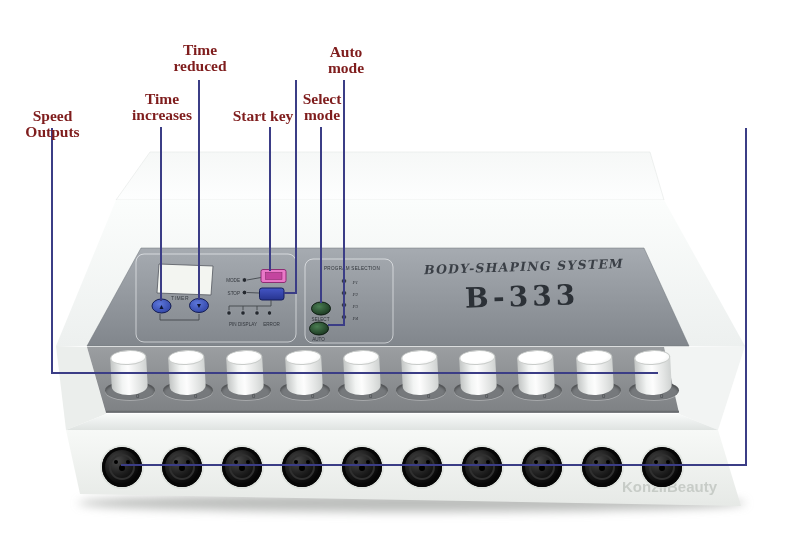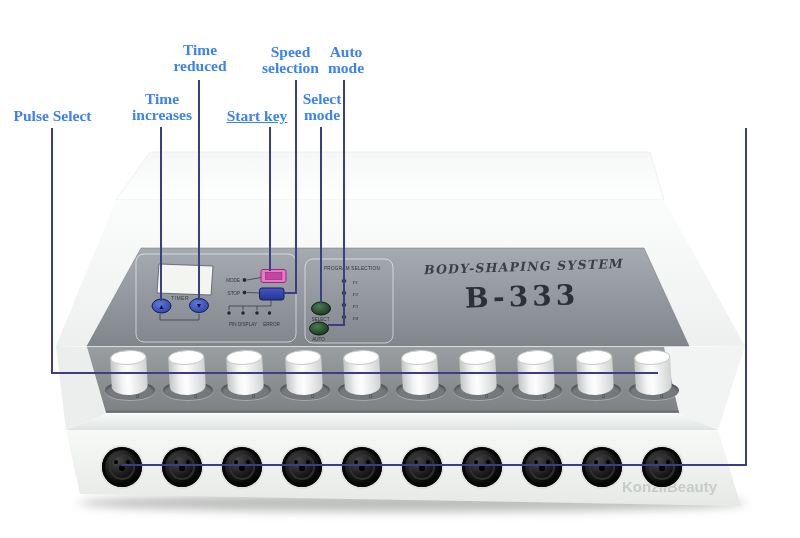--- a/index.html
+++ b/index.html
@@ -7,21 +7,21 @@
     position:relative; width:800px; height:538px;
     background:#ffffff; overflow:hidden;
     font-family:"Liberation Sans", sans-serif;
   }
   .stage svg { position:absolute; left:0; top:0; z-index:1; }
 
   
   .ann {
     position:absolute; z-index:6;
     font-family:"Liberation Serif", serif; font-weight:bold;
-    font-size:15.5px; line-height:1.03; color:#3b82f6;
+    font-size:15.5px; line-height:1.03; color:#7f1d1d;
     text-align:center; white-space:pre-line;
   }
   
   .aline { position:absolute; background:#3b3d86; z-index:5; }
 
   
   .device-shadow {
     position:absolute; left:78px; top:494px; width:668px; height:18px;
     background:rgba(122,126,122,.5); border-radius:50%;
     filter:blur(5px); z-index:0;
@@ -279,26 +279,24 @@
   <div class="aline" style="left:198px; top:80px; width:2px; height:220px;"></div>
   <div class="aline" style="left:269px; top:127px; width:2px; height:144px;"></div>
   <div class="aline" style="left:295px; top:80px; width:2px; height:214px;"></div>
   <div class="aline" style="left:284px; top:292px; width:13px; height:2px;"></div>
   <div class="aline" style="left:320px; top:127px; width:2px; height:176px;"></div>
   <div class="aline" style="left:343px; top:80px; width:2px; height:246px;"></div>
   <div class="aline" style="left:328px; top:324px; width:17px; height:2px;"></div>
   <div class="aline" style="left:745px; top:128px; width:2px; height:338px;"></div>
   <div class="aline" style="left:121px; top:464px; width:626px; height:2px;"></div>
 
-  <div class="ann" style="left:5px; top:108px; width:95px;">Pulse Select</div>
+  <div class="ann" style="left:5px; top:108px; width:95px;">Speed Outputs</div>
   <div class="ann" style="left:120px; top:91px; width:84px;">Time
 increases</div>
   <div class="ann" style="left:158px; top:42px; width:84px;">Time
 reduced</div>
-  <div class="ann" style="left:216px; top:108px; width:82px;text-decoration:underline;">Start key</div>
-  <div class="ann" style="left:248px; top:44px; width:85px;">Speed
-selection</div>
+  <div class="ann" style="left:222px; top:108px; width:82px;">Start key</div>
   <div class="ann" style="left:288px; top:91px; width:68px;">Select
 mode</div>
   <div class="ann" style="left:312px; top:44px; width:68px;">Auto
 mode</div>
 
 </div>
 
 </body></html>

